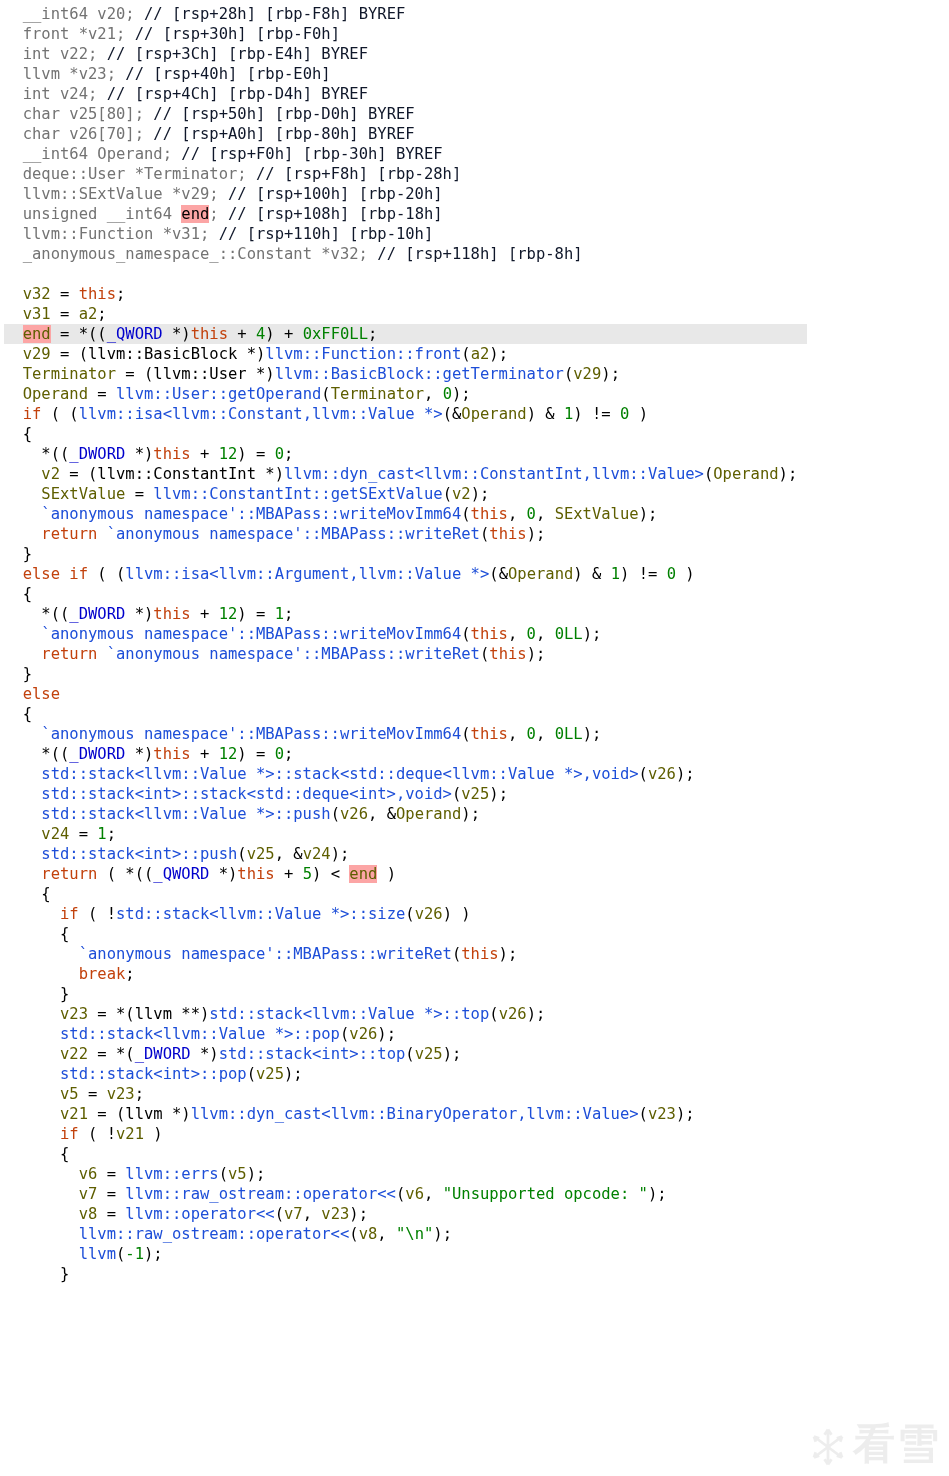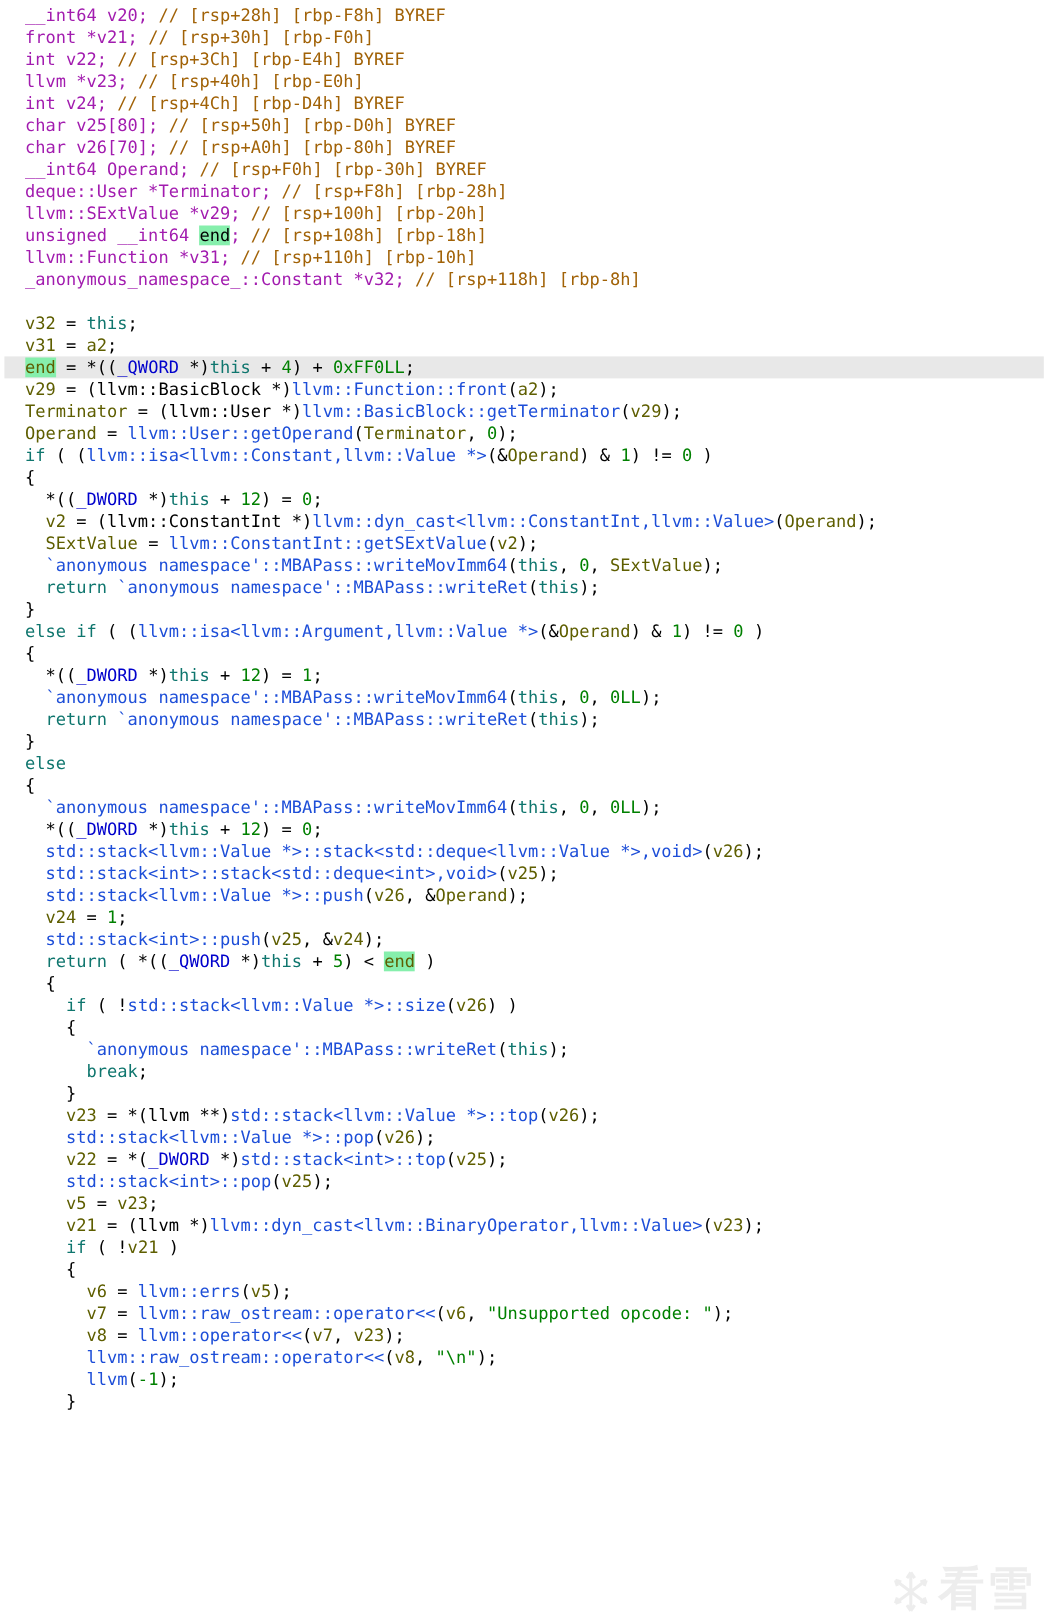--- a/index.html
+++ b/index.html
@@ -1,26 +1,26 @@
 <!DOCTYPE html>
 <html><head>
 <meta charset="utf-8">
 <style>
 html,body{margin:0;padding:0;background:#fff;width:949px;font-family:Consolas,"Courier New",monospace;font-size:15.5px;line-height:20px;color:#000}
 pre{margin:0;padding:4px 0 0 4px;white-space:pre}
-.kw{color:#0f766e;font-weight:400}
+.kw{color:#c2410c;font-weight:400}
 .ty{color:#0000cc}
 .var{color:#5e5e00}
 .fn{color:#1d4ed8}
 .num{color:#008000}
 .s{color:#008000}
-.cm{color:#a16207}
-.hl{background:#86efac}
-.selline{background:#e8e8e8;display:inline-block;width:945px}
-.nv{color:#a21caf}
+.cm{color:#0f172a}
+.hl{background:#fca5a5}
+.selline{background:#e8e8e8;display:inline-block;width:803px}
+.nv{color:#737373}
 .wm{position:fixed;right:8px;bottom:8px;font-family:"Microsoft YaHei",sans-serif;font-size:42px;font-weight:700;color:#d8d8d8;opacity:.45;letter-spacing:2px;pointer-events:none}
 .wm svg{vertical-align:middle;margin-right:4px}
 </style>
 </head>
 <body>
 
 <pre>  <span class="nv">__int64 v20;</span> <span class="cm">// [rsp+28h] [rbp-F8h] BYREF</span>
   <span class="nv">front *v21;</span> <span class="cm">// [rsp+30h] [rbp-F0h]</span>
   <span class="nv">int v22;</span> <span class="cm">// [rsp+3Ch] [rbp-E4h] BYREF</span>
   <span class="nv">llvm *v23;</span> <span class="cm">// [rsp+40h] [rbp-E0h]</span>

